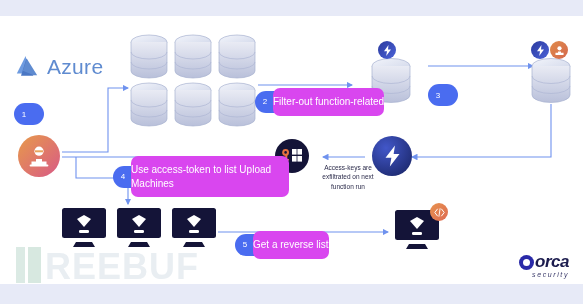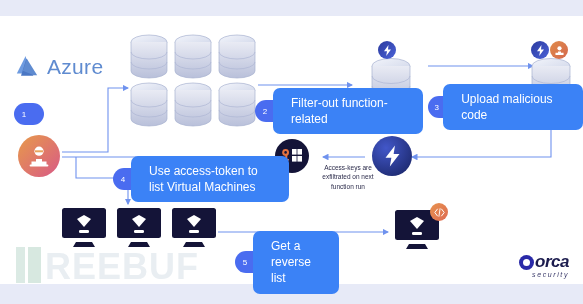--- a/index.html
+++ b/index.html
@@ -50,23 +50,23 @@
   .callout {
     position:absolute; display:flex; align-items:center;
   }
   .callout .num {
     width:30px; height:22px; border-radius:11px;
     background:#4a6cf0; color:#ffffff; font-size:8px;
     display:flex; align-items:center; justify-content:center;
     padding-right:10px; z-index:1;
   }
   .callout .box {
-    background:#3b82f6; color:#ffffff;
-    border-radius:7px; padding:7px 18px;
-    font-size:12px; line-height:1.35; margin-left:-12px; z-index:2;
+    background:#d946ef; color:#ffffff;
+    border-radius:7px; padding:7px 0;
+    font-size:10px; line-height:1.35; margin-left:-12px; z-index:2;
     max-width:150px;
   }
 
   
   .caption {
     position:absolute; font-size:6.5px; color:#2b2b4a;
     line-height:1.45; text-align:center; width:70px;
   }
 
   
@@ -307,26 +307,25 @@
     <div class="num">1</div>
   </div>
 
   <div class="callout" style="left:255px; top:88px;">
     <div class="num">2</div>
     <div class="box">Filter-out function-related</div>
   </div>
 
   <div class="callout" style="left:428px; top:84px;">
     <div class="num">3</div>
-    <div class="box">Upload malicious code</div>
   </div>
 
   <div class="callout" style="left:113px; top:156px;">
     <div class="num">4</div>
-    <div class="box" style="max-width:158px;">Use access-token to list Virtual Machines</div>
+    <div class="box" style="max-width:158px;">Use access-token to list Upload Machines</div>
   </div>
 
   <div class="callout" style="left:235px; top:231px;">
     <div class="num">5</div>
     <div class="box" style="max-width:86px;">Get a reverse list</div>
   </div>
 
   <div class="caption" style="left:314px; top:163px; width:68px;">Access-keys are exfiltrated on next function run</div>
 
   <div class="orca">

